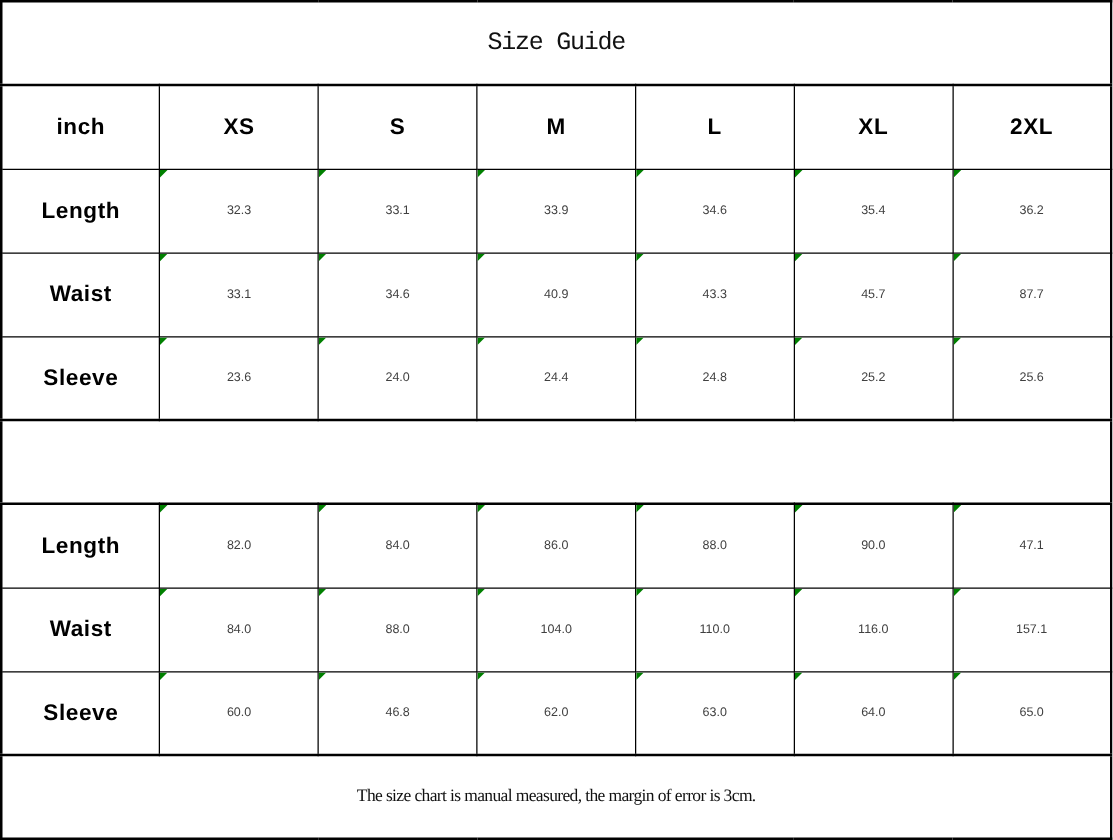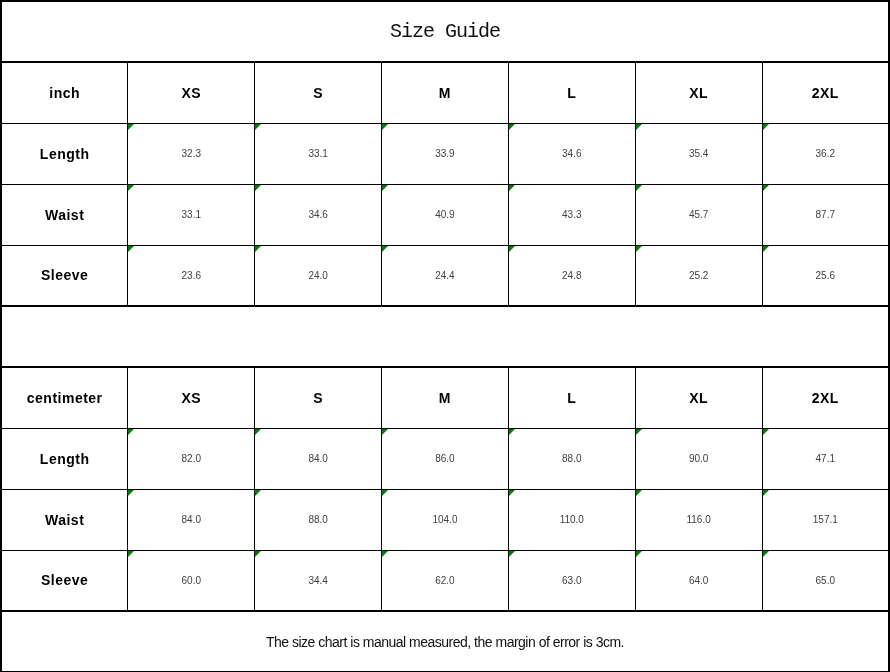--- a/index.html
+++ b/index.html
@@ -30,29 +30,29 @@
     font-size: 20px;
     letter-spacing: -1px;
     color: var(--note-text, #111);
   }
   td.gap-cell {
     border-top-width: 2px;
     border-bottom-width: 2px;
   }
   td.note-cell {
     border-top-width: 2px;
-    font-family: Liberation Sans, sans-serif;
+    font-family: Liberation Serif, serif;
     font-size: 14px;
     letter-spacing: -0.5px;
     color: var(--note-text, #111);
   }
   td.h {
     font-family: "Liberation Sans", sans-serif;
     font-weight: bold;
-    font-size: 14px;
+    font-size: 18px;
     letter-spacing: 0.5px;
     color: var(--label-text, #000);
   }
   td.v {
     font-family: "Liberation Sans", sans-serif;
     font-size: 10px;
     color: var(--value-text, #404040);
   }
   .tri {
     position: absolute;
@@ -119,29 +119,20 @@
       <td class="v"><span class="tri"></span><span>24.4</span></td>
       <td class="v"><span class="tri"></span><span>24.8</span></td>
       <td class="v"><span class="tri"></span><span>25.2</span></td>
       <td class="v"><span class="tri"></span><span>25.6</span></td>
     </tr>
 
     <tr>
       <td colspan="7" class="gap-cell"></td>
     </tr>
 
-    <tr>
-      <td class="h">centimeter</td>
-      <td class="h">XS</td>
-      <td class="h">S</td>
-      <td class="h">M</td>
-      <td class="h">L</td>
-      <td class="h">XL</td>
-      <td class="h">2XL</td>
-    </tr>
 
     <tr>
       <td class="h">Length</td>
       <td class="v"><span class="tri"></span><span>82.0</span></td>
       <td class="v"><span class="tri"></span><span>84.0</span></td>
       <td class="v"><span class="tri"></span><span>86.0</span></td>
       <td class="v"><span class="tri"></span><span>88.0</span></td>
       <td class="v"><span class="tri"></span><span>90.0</span></td>
       <td class="v"><span class="tri"></span><span>47.1</span></td>
     </tr>
@@ -152,21 +143,21 @@
       <td class="v"><span class="tri"></span><span>88.0</span></td>
       <td class="v"><span class="tri"></span><span>104.0</span></td>
       <td class="v"><span class="tri"></span><span>110.0</span></td>
       <td class="v"><span class="tri"></span><span>116.0</span></td>
       <td class="v"><span class="tri"></span><span>157.1</span></td>
     </tr>
 
     <tr>
       <td class="h">Sleeve</td>
       <td class="v"><span class="tri"></span><span>60.0</span></td>
-      <td class="v"><span class="tri"></span><span>34.4</span></td>
+      <td class="v"><span class="tri"></span><span>46.8</span></td>
       <td class="v"><span class="tri"></span><span>62.0</span></td>
       <td class="v"><span class="tri"></span><span>63.0</span></td>
       <td class="v"><span class="tri"></span><span>64.0</span></td>
       <td class="v"><span class="tri"></span><span>65.0</span></td>
     </tr>
 
     <tr>
       <td colspan="7" class="note-cell">The size chart is manual measured, the margin of error is 3cm.</td>
     </tr>
 

